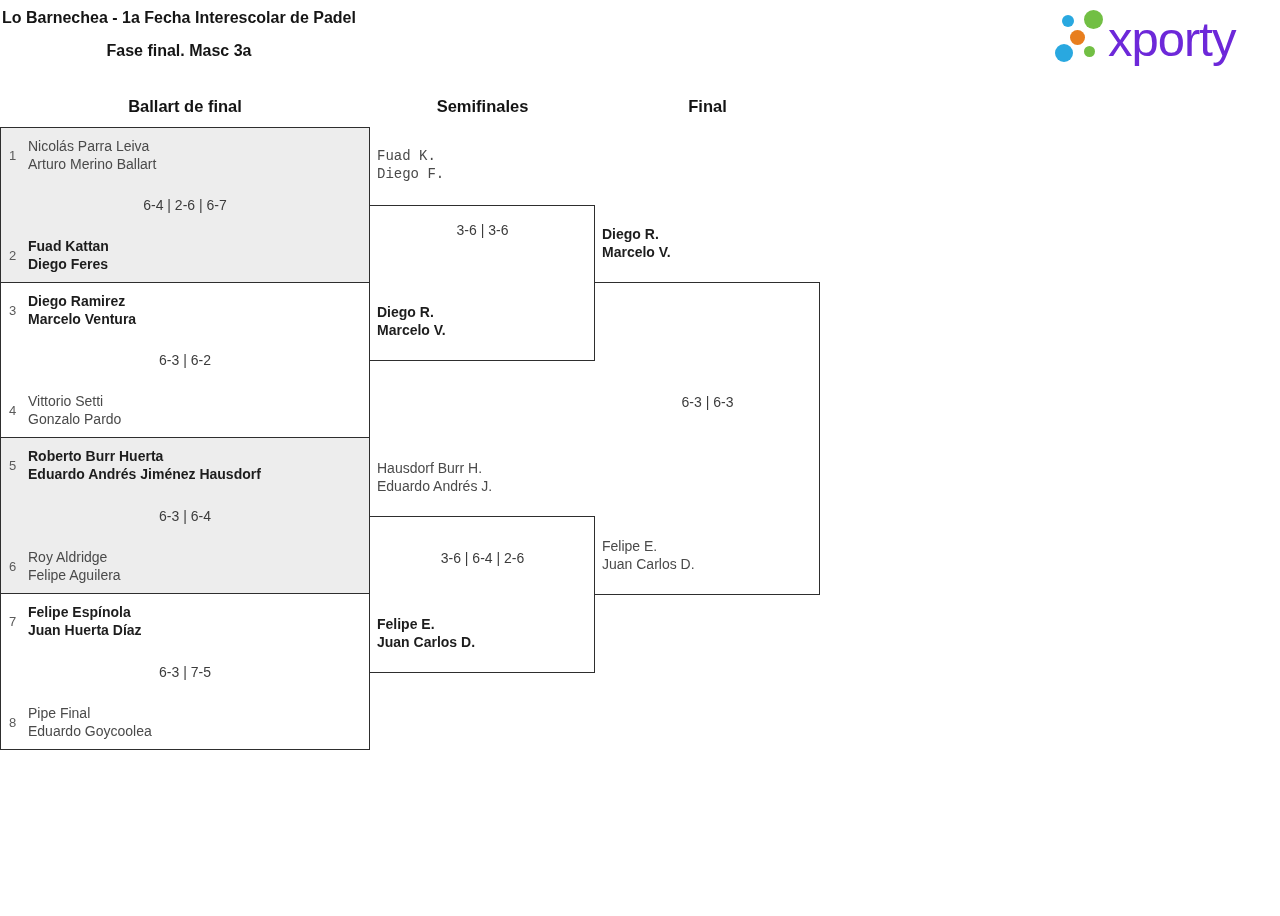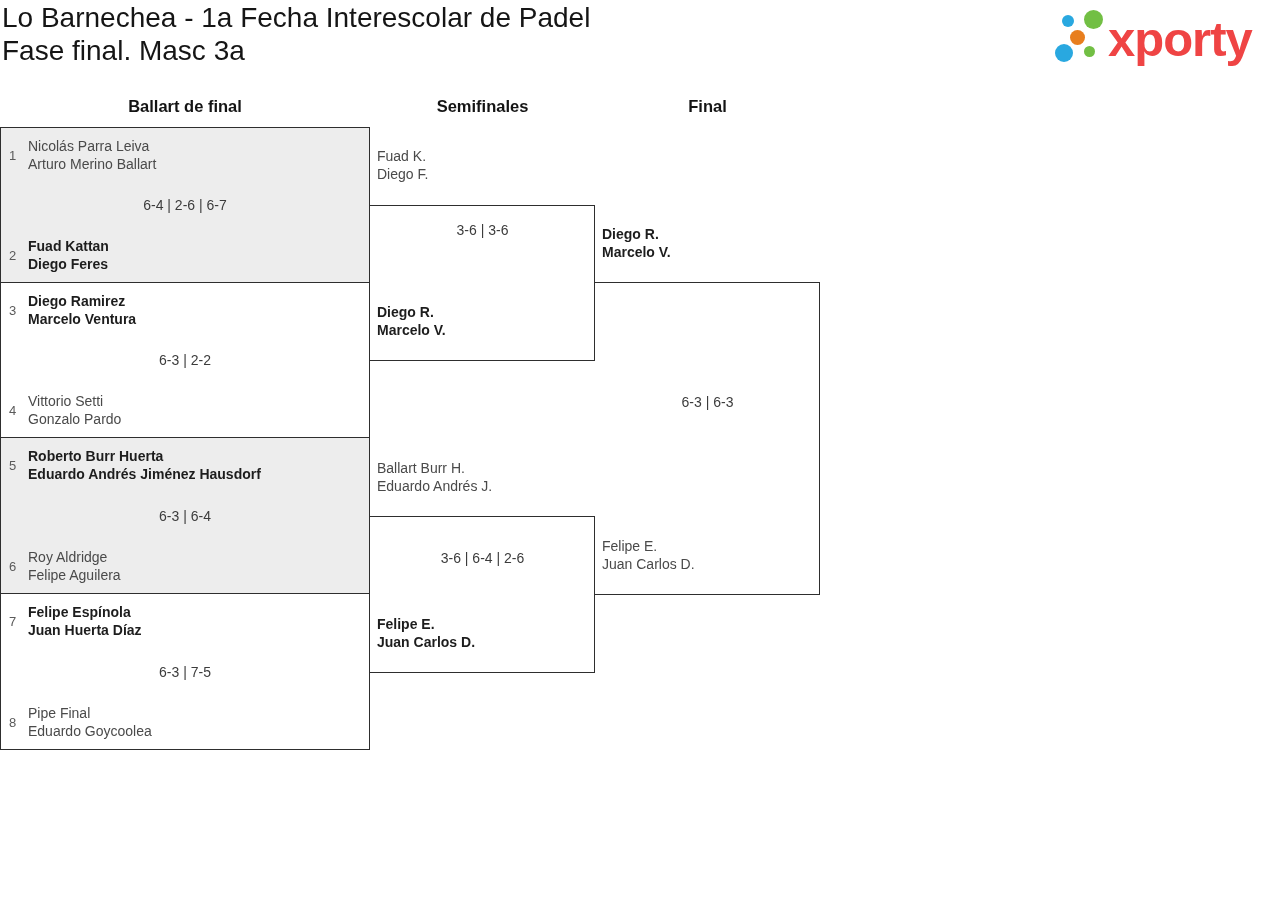--- a/index.html
+++ b/index.html
@@ -1,30 +1,30 @@
 <!DOCTYPE html>
 <html><head>
 <meta charset="utf-8">
 <style>
   html,body{margin:0;padding:0;background:#fff;}
   .canvas{
     position:relative;width:1280px;height:916px;background:#ffffff;
     font-family:"Liberation Sans",sans-serif;overflow:hidden;color:#161616;
   }
   
-  .title{position:absolute;left:2px;top:1px;font-size:28px;line-height:33px;font-weight:400;color:#151515;}
+  .title{position:absolute;left:2px;top:1px;font-size:16px;line-height:33px;font-weight:700;color:#151515;text-align:center;}
   
   .logo{position:absolute;left:1048px;top:7px;width:224px;height:62px;}
   .dot{position:absolute;border-radius:50%;}
   .dot.blue-sm{left:14px;top:8px;width:12px;height:12px;background:#29a8e0;}
   .dot.green-lg{left:36px;top:3px;width:19px;height:19px;background:#72bf44;}
   .dot.orange-md{left:22px;top:23px;width:15px;height:15px;background:#e87e1e;}
   .dot.blue-lg{left:7px;top:37px;width:18px;height:18px;background:#29a8e0;}
   .dot.green-sm{left:36px;top:39px;width:11px;height:11px;background:#72bf44;}
-  .logo-text{position:absolute;left:60px;top:0;font-size:49px;line-height:64px;font-weight:700;color:#ef4444;letter-spacing:-1px;}
+  .logo-text{position:absolute;left:60px;top:0;font-size:49px;line-height:64px;font-weight:400;color:#6d28d9;letter-spacing:-1px;}
   
   .round-header{position:absolute;top:97px;text-align:center;font-size:16.5px;font-weight:700;color:#141414;}
   .rh-qf{left:0;width:370px;}
   .rh-sf{left:370px;width:225px;}
   .rh-f{left:595px;width:225px;}
   
   .qmatch{position:absolute;left:0;width:370px;border:1px solid #2e2e2e;box-sizing:border-box;background:#ffffff;}
   .qmatch.shaded{background:#ededed;}
   .team{position:absolute;left:8px;display:flex;align-items:center;gap:6px;}
   .team.top{top:9px;}
@@ -83,21 +83,21 @@
   </div>
 
   <div class="qmatch" style="top:282px;height:156px;">
     <div class="team top winner">
       <span class="seed">3</span>
       <span class="names">
         <span style="display:block">Diego Ramirez</span>
         <span style="display:block">Marcelo Ventura</span>
       </span>
     </div>
-    <div class="score">6-3 | 2-2</div>
+    <div class="score">6-3 | 6-2</div>
     <div class="team bottom">
       <span class="seed">4</span>
       <span class="names">
         <span style="display:block">Vittorio Setti</span>
         <span style="display:block">Gonzalo Pardo</span>
       </span>
     </div>
   </div>
 
   <div class="qmatch shaded" style="top:437px;height:157px;">
@@ -129,32 +129,32 @@
     <div class="score">6-3 | 7-5</div>
     <div class="team bottom">
       <span class="seed">8</span>
       <span class="names">
         <span style="display:block">Pipe Final</span>
         <span style="display:block">Eduardo Goycoolea</span>
       </span>
     </div>
   </div>
 
-  <div class="slot-label" style="left:377px;top:147px;">
+  <div class="slot-label" style="left:377px;top:147px;font-family:Liberation Mono, monospace;">
     <span style="display:block">Fuad K.</span>
     <span style="display:block">Diego F.</span>
   </div>
   <div class="free-score" style="left:370px;top:222px;">3-6 | 3-6</div>
   <div class="slot-label winner" style="left:377px;top:303px;">
     <span style="display:block">Diego R.</span>
     <span style="display:block">Marcelo V.</span>
   </div>
 
   <div class="slot-label" style="left:377px;top:459px;">
-    <span style="display:block">Ballart Burr H.</span>
+    <span style="display:block">Hausdorf Burr H.</span>
     <span style="display:block">Eduardo Andrés J.</span>
   </div>
   <div class="free-score" style="left:370px;top:550px;">3-6 | 6-4 | 2-6</div>
   <div class="slot-label winner" style="left:377px;top:615px;">
     <span style="display:block">Felipe E.</span>
     <span style="display:block">Juan Carlos D.</span>
   </div>
 
   <div class="slot-label winner" style="left:602px;top:225px;">
     <span style="display:block">Diego R.</span>

